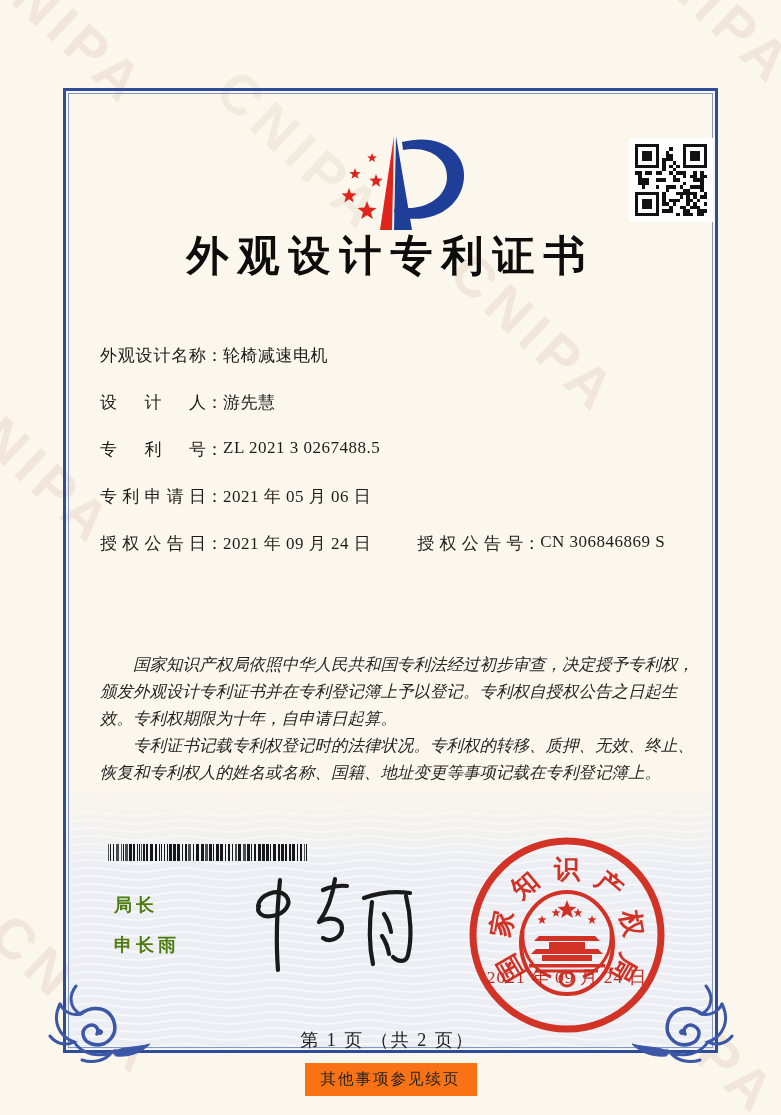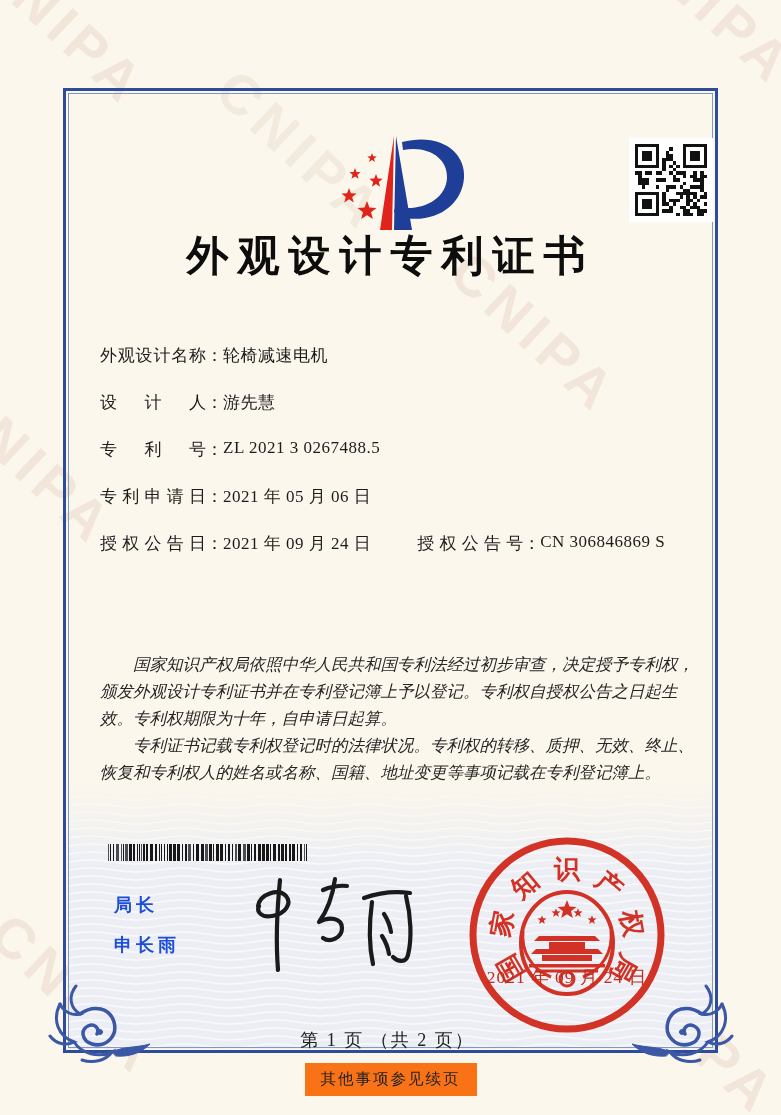--- a/index.html
+++ b/index.html
@@ -35,21 +35,21 @@
   .f-value{display:inline-block;letter-spacing:0.5px;vertical-align:top;}
   .auth-right{margin-left:46px;}
   
   .body-text{position:absolute;left:100px;top:652px;width:594px;font-size:16.5px;line-height:27px;
       font-style:italic;color:#262626;z-index:2;font-family:Liberation Mono, monospace;}
   .body-text p{margin:0;text-indent:2em;}
   
   .barcode{position:absolute;left:108px;top:844px;z-index:2;}
   
   .officer{position:absolute;left:114px;top:893px;font-family:"Liberation Sans","DejaVu Sans",sans-serif;
-      font-size:18px;font-weight:600;letter-spacing:4px;color:#1d4ed8;z-index:4;}
+      font-size:18px;font-weight:600;letter-spacing:4px;color:#4d7c0f;z-index:4;}
   .officer div{margin-bottom:16px;}
   .signature{position:absolute;left:228px;top:866px;z-index:4;}
   
   .seal{position:absolute;left:462px;top:830px;width:210px;height:210px;z-index:4;}
   .seal-date{position:absolute;left:462px;top:965px;width:210px;text-align:center;font-size:17.5px;
       color:#c22a1c;letter-spacing:1px;z-index:5;white-space:nowrap;}
   
   .page-num{position:absolute;left:63px;width:649px;top:1028px;text-align:center;font-size:18px;
       letter-spacing:2px;color:#222;z-index:3;}
   .footer-note{position:absolute;left:0;right:0;top:1063px;text-align:center;z-index:3;}

